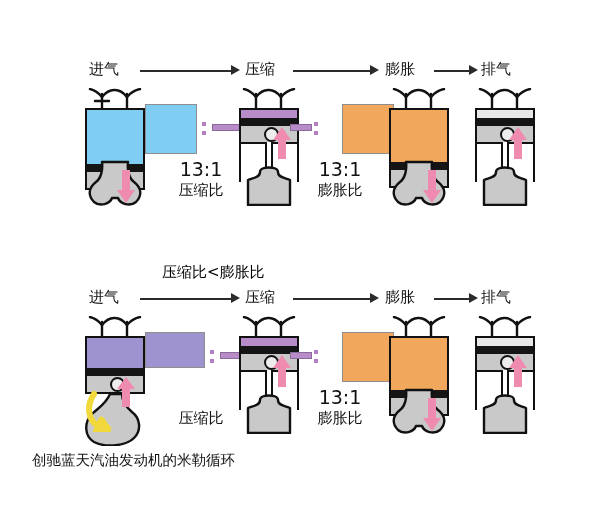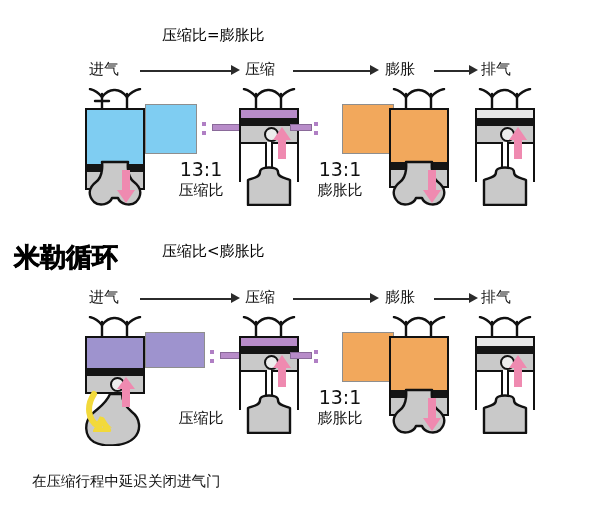--- a/index.html
+++ b/index.html
@@ -98,21 +98,20 @@
   
   .caption{
     position:absolute;font-size:14.5px;line-height:21px;color:#111;white-space:pre;
   }
 </style>
 </head>
 <body>
 
 <div class="root">
 
-  <div class="cycle-sub" style="left:162px;top:26px;">压缩比=膨胀比</div>
 
   <div class="stage-label" style="left:89px;top:60px;">进气</div>
   <div class="stage-arrow" style="left:140px;top:65px;width:100px;">
     <span class="shaft" style="width:91px;"></span>
       <span class="head" style="left:91px;"></span>
   </div>
   <div class="stage-label" style="left:245px;top:60px;">压缩</div>
   <div class="stage-arrow" style="left:293px;top:65px;width:86px;">
     <span class="shaft" style="width:77px;"></span>
       <span class="head" style="left:77px;"></span>
@@ -270,22 +269,21 @@
         <path d="M24 10 C24 4 42 4 42 10 C42 16 50 16 54 18 L54 43 L12 43 L12 18 C16 16 24 16 24 10 Z" fill="#c9c9c9" stroke="#111" stroke-width="2.4" stroke-linejoin="round"></path>
       </svg>
     </div>
     <div class="motion" style="left:36px;top:38px;">
       <svg width="20" height="34" viewBox="0 0 20 34">
         <path d="M10 1 L19 14 L14 14 L14 33 L6 33 L6 14 L1 14 Z" fill="#ef8ab0"></path>
       </svg>
     </div>
   </div>
 
-  <div class="cycle-title" style="left:14px;top:240px;">米勒循环</div>
-  <div class="cycle-sub" style="left:162px;top:242px;">压缩比&lt;膨胀比</div>
+  <div class="cycle-sub" style="left:162px;top:263px;">压缩比&lt;膨胀比</div>
 
   <div class="stage-label" style="left:89px;top:288px;">进气</div>
   <div class="stage-arrow" style="left:140px;top:293px;width:100px;">
     <span class="shaft" style="width:91px;"></span>
       <span class="head" style="left:91px;"></span>
   </div>
   <div class="stage-label" style="left:245px;top:288px;">压缩</div>
   <div class="stage-arrow" style="left:293px;top:293px;width:86px;">
     <span class="shaft" style="width:77px;"></span>
       <span class="head" style="left:77px;"></span>
@@ -447,15 +445,15 @@
         <path d="M24 10 C24 4 42 4 42 10 C42 16 50 16 54 18 L54 43 L12 43 L12 18 C16 16 24 16 24 10 Z" fill="#c9c9c9" stroke="#111" stroke-width="2.4" stroke-linejoin="round"></path>
       </svg>
     </div>
     <div class="motion" style="left:36px;top:38px;">
       <svg width="20" height="34" viewBox="0 0 20 34">
         <path d="M10 1 L19 14 L14 14 L14 33 L6 33 L6 14 L1 14 Z" fill="#ef8ab0"></path>
       </svg>
     </div>
   </div>
 
-  <div class="caption" style="left:32px;top:471px;">在压缩行程中延迟关闭进气门</div>
+  <div class="caption" style="left:32px;top:450px;">创驰蓝天汽油发动机的米勒循环</div>
 
 </div>
 
 </body></html>

